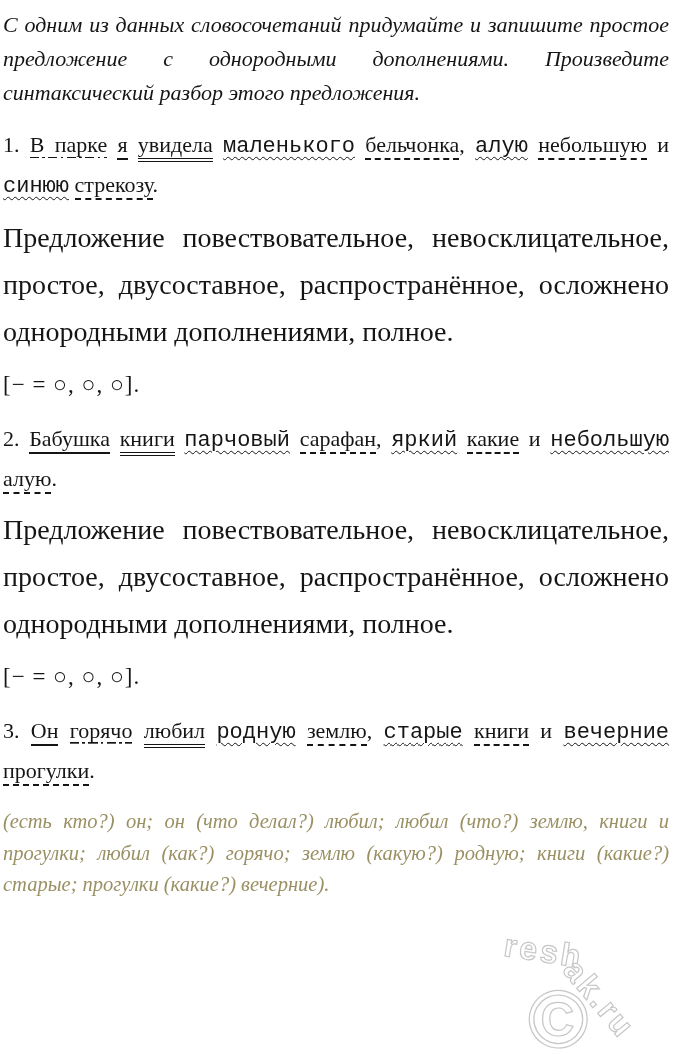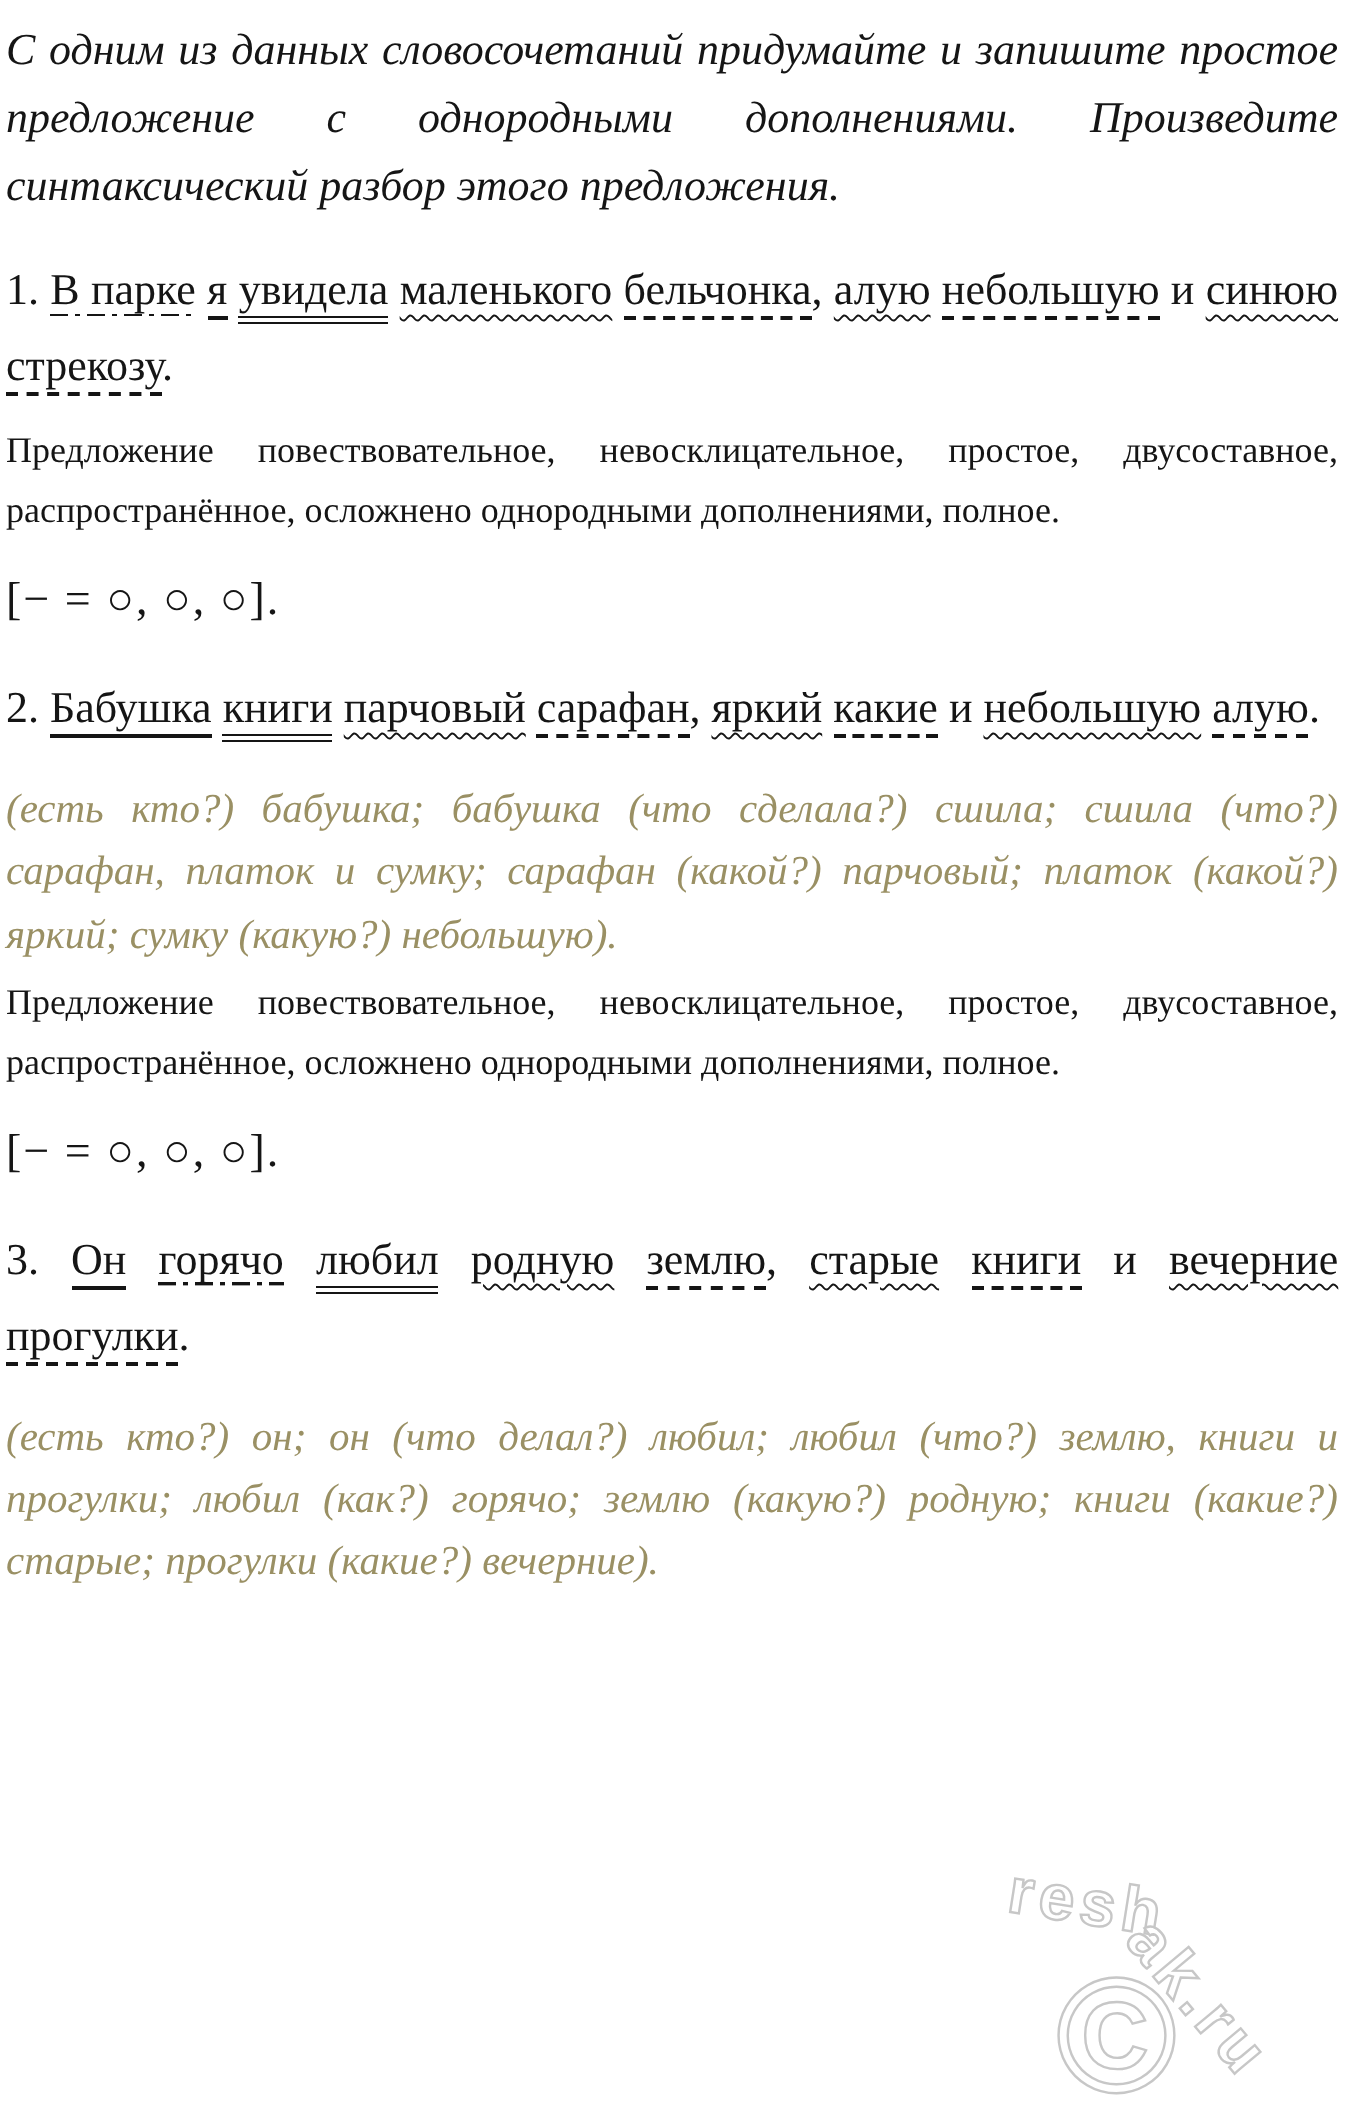--- a/index.html
+++ b/index.html
@@ -35,20 +35,21 @@
   .sentence span { padding-bottom: 1px; }
 
   .u-subj { border-bottom: 2px solid currentColor; }                 
   .u-pred { border-bottom: 4px double currentColor; }                
   .u-obj  { border-bottom: 2px dashed currentColor; }                
   .u-def  {                                                          
     text-decoration-line: underline;
     text-decoration-style: wavy;
     text-decoration-thickness: 1px;
     text-underline-offset: 4px;
+    font-family: Liberation Mono, monospace;
   }
   .u-adv  {                                                          
     background-image: repeating-linear-gradient(to right,
       currentColor 0 9px, transparent 9px 12.5px,
       currentColor 12.5px 15px, transparent 15px 18.5px);
     background-repeat: no-repeat;
     background-position: left bottom;
     background-size: 100% 1.7px;
   }
 
@@ -57,21 +58,21 @@
     font-style: italic;
     color: #9a9064;
     font-size: 20.5px;
     line-height: 1.52;
     text-align: justify;
     margin: 17px 0 0;
   }
 
   
   .analysis {
-    font-size: 18px;
+    font-size: 28px;
     line-height: 1.68;
     text-align: justify;
     margin: 2px 0 0;
   }
 
   
   .scheme {
     font-size: 23px;
     margin: 17px 0 22px;
     letter-spacing: 1px;
@@ -98,21 +99,20 @@
 
 <div id="items">
   <section class="item">
     <p class="sentence"><span>1.</span> <span class="u-adv">В парке</span> <span class="u-subj">я</span> <span class="u-pred">увидела</span> <span class="u-def">маленького</span> <span class="u-obj">бельчонка</span>, <span class="u-def">алую</span> <span class="u-obj">небольшую</span> <span>и</span> <span class="u-def">синюю</span> <span class="u-obj">стрекозу</span>.</p>
     <p class="analysis">Предложение повествовательное, невосклицательное, простое, двусоставное, распространённое, осложнено однородными дополнениями, полное.</p>
     <p class="scheme">[− = ○, ○, ○].</p>
   </section>
 
   <section class="item">
     <p class="sentence"><span>2.</span> <span class="u-subj">Бабушка</span> <span class="u-pred">книги</span> <span class="u-def">парчовый</span> <span class="u-obj">сарафан</span>, <span class="u-def">яркий</span> <span class="u-obj">какие</span> <span>и</span> <span class="u-def">небольшую</span> <span class="u-obj">алую</span>.</p>
-    <p class="comment">(есть кто?) бабушка; бабушка (что сделала?) сшила; сшила (что?) сарафан, платок и сумку; сарафан (какой?) парчовый; платок (какой?) яркий; сумку (какую?) небольшую).</p>
     <p class="analysis">Предложение повествовательное, невосклицательное, простое, двусоставное, распространённое, осложнено однородными дополнениями, полное.</p>
     <p class="scheme">[− = ○, ○, ○].</p>
   </section>
 
   <section class="item">
     <p class="sentence"><span>3.</span> <span class="u-subj">Он</span> <span class="u-adv">горячо</span> <span class="u-pred">любил</span> <span class="u-def">родную</span> <span class="u-obj">землю</span>, <span class="u-def">старые</span> <span class="u-obj">книги</span> <span>и</span> <span class="u-def">вечерние</span> <span class="u-obj">прогулки</span>.</p>
     <p class="comment">(есть кто?) он; он (что делал?) любил; любил (что?) землю, книги и прогулки; любил (как?) горячо; землю (какую?) родную; книги (какие?) старые; прогулки (какие?) вечерние).</p>
 
   </section>
 </div>

